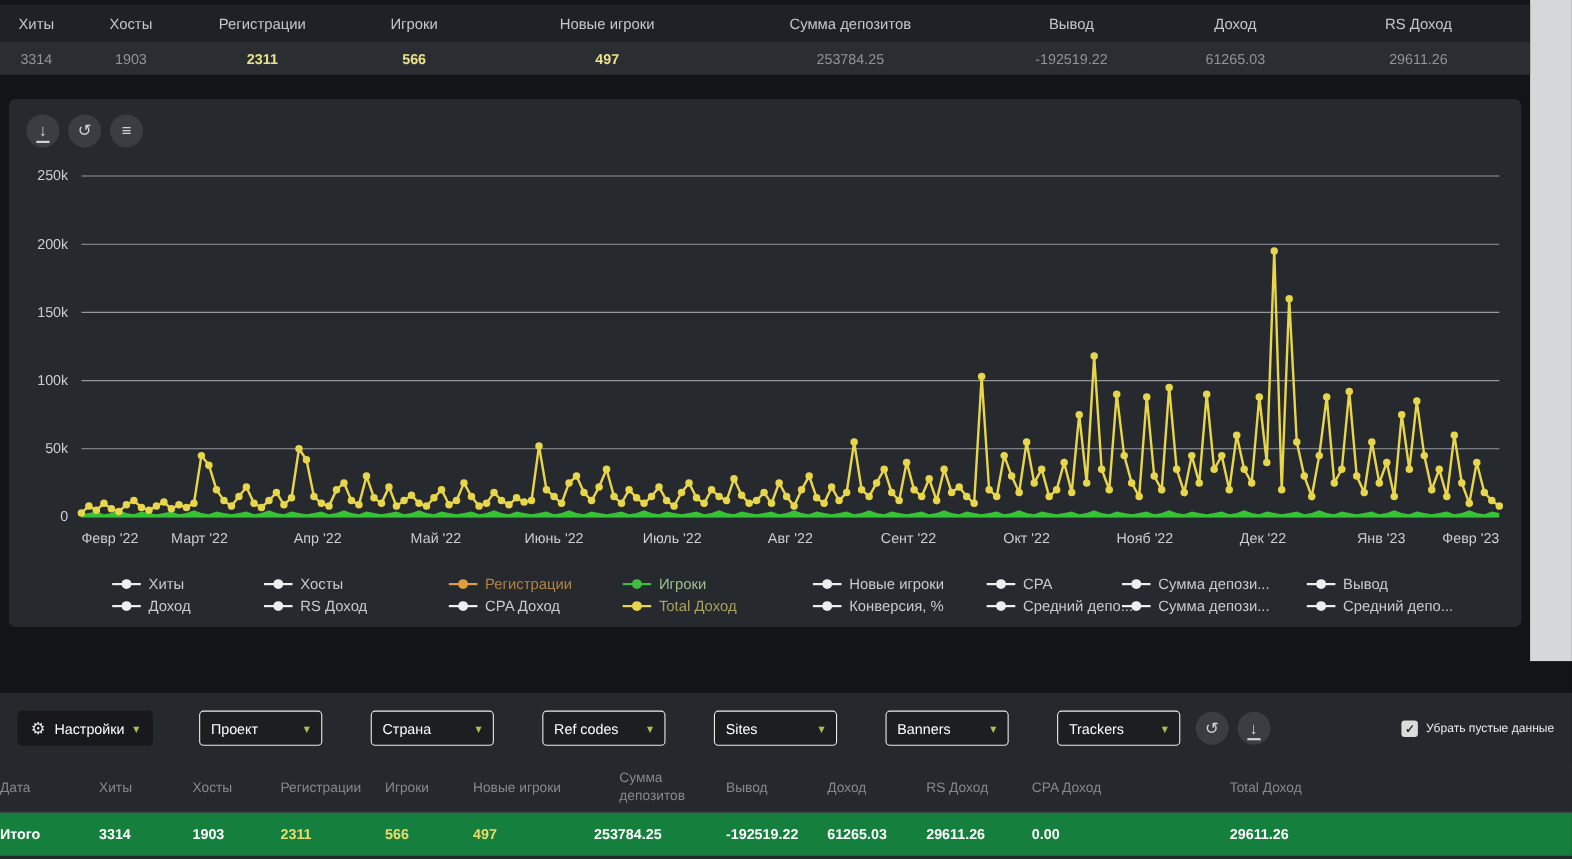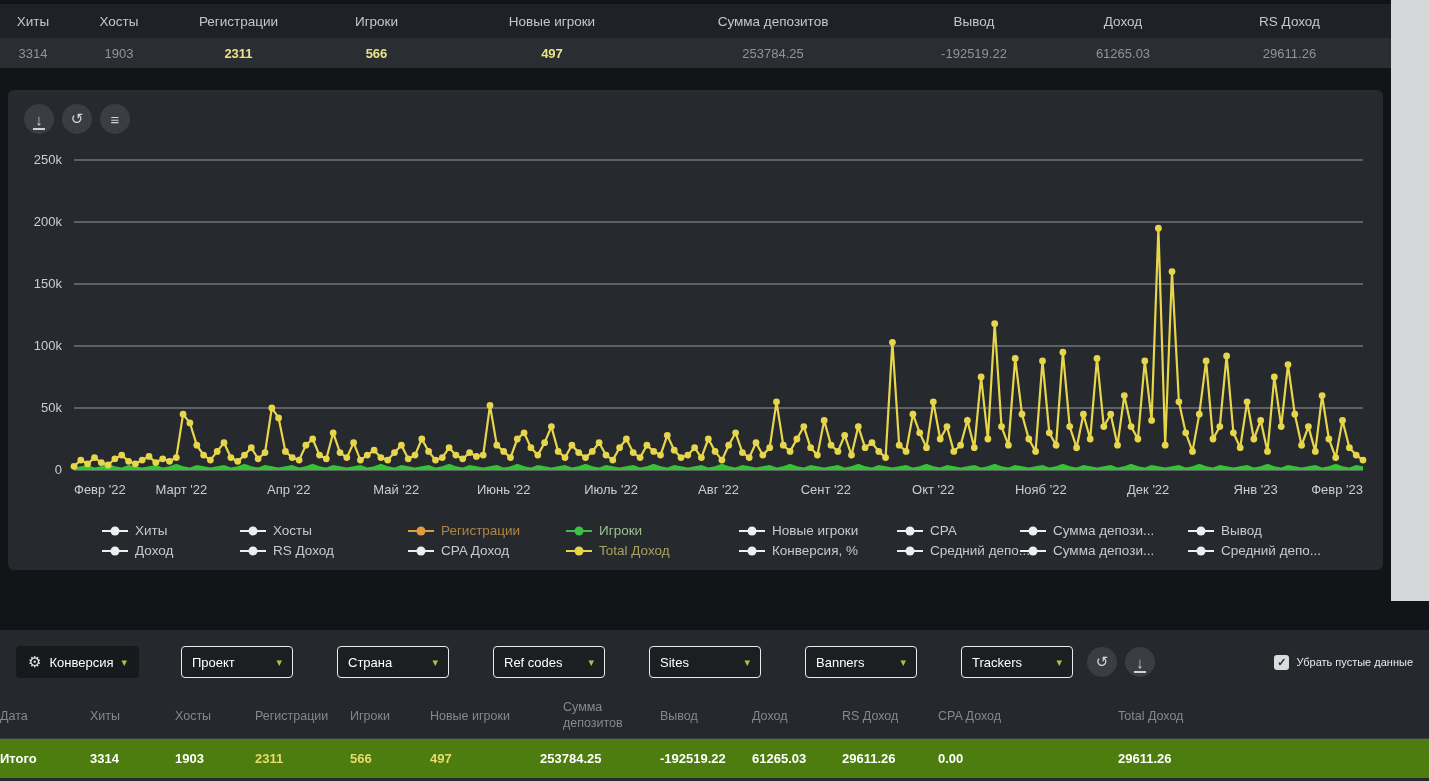--- a/index.html
+++ b/index.html
@@ -55,21 +55,21 @@
     align-items:center; justify-content:center; color:#2a2d31; font-size:11px; font-weight:bold; }
   .cb-label { color:#e8eaec; font-size:11px; }
 
   .table-header, .table-row {
     display:grid;
     grid-template-columns:90px 85px 80px 95px 80px 110px 120px 92px 90px 96px 180px 1fr;
     align-items:center; 
   }
   .table-header { height:44px; color:#84898f; font-size:12.5px; background:#25282c; }
   .table-header .narrow { max-width:74px; margin:0 auto; line-height:1.25; }
-  .table-row { height:40px; background:#4d7c0f; border-top:1px solid #3a3d41;
+  .table-row { height:40px; background:#15803d; border-top:1px solid #3a3d41;
     color:#fff; font-weight:bold; font-size:13px; }
   .table-row .hl { color:#e8dc6e; }
 </style>
 </head>
 <body>
 
 <div class="page">
   <div class="right-gutter"></div>
 
   <div class="content">
@@ -395,21 +395,21 @@
             <span class="ltext">Средний депо...</span>
           </div>
         </div>
     </section>
   </div>
 
   <section class="bottom-panel">
     <div class="filters-row">
       <button class="settings-btn">
         <span class="gear">⚙</span>
-        <span>Конверсия</span>
+        <span>Настройки</span>
         <span class="caret">▾</span>
       </button>
       <div class="selects">
           <div class="select">
             <span>Проект</span>
             <span class="caret">▾</span>
           </div>
           <div class="select">
             <span>Страна</span>
             <span class="caret">▾</span>

